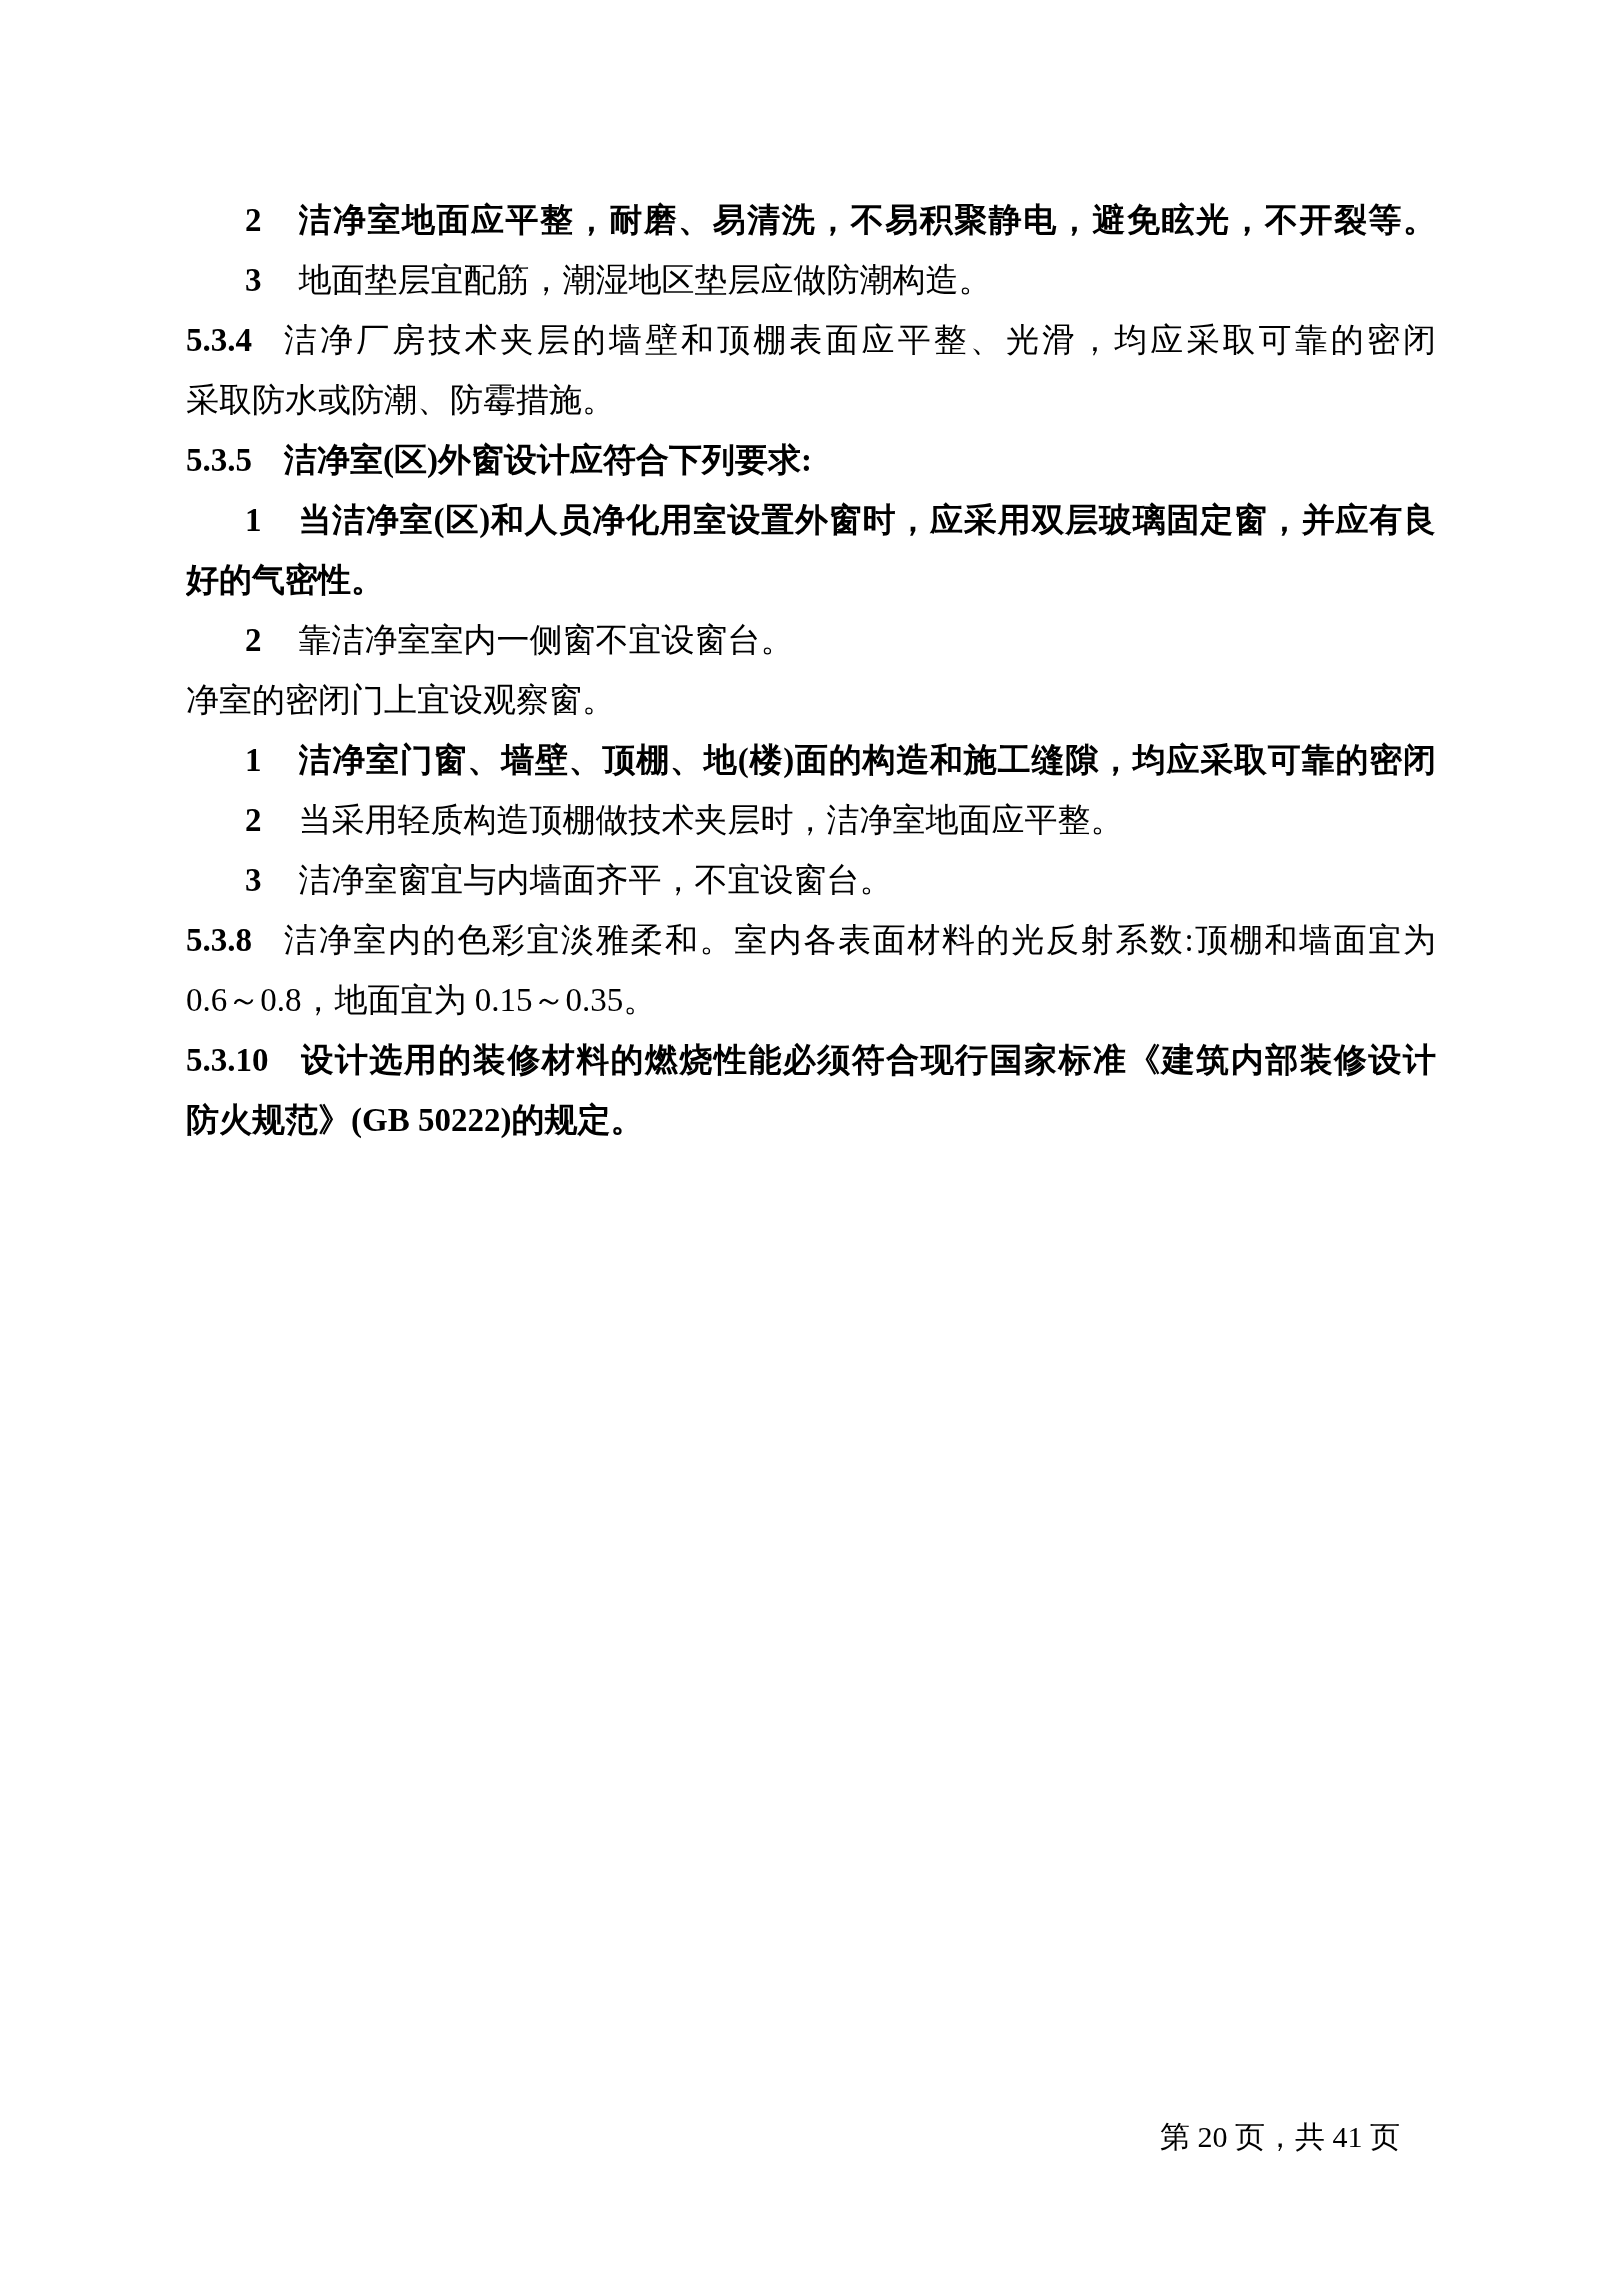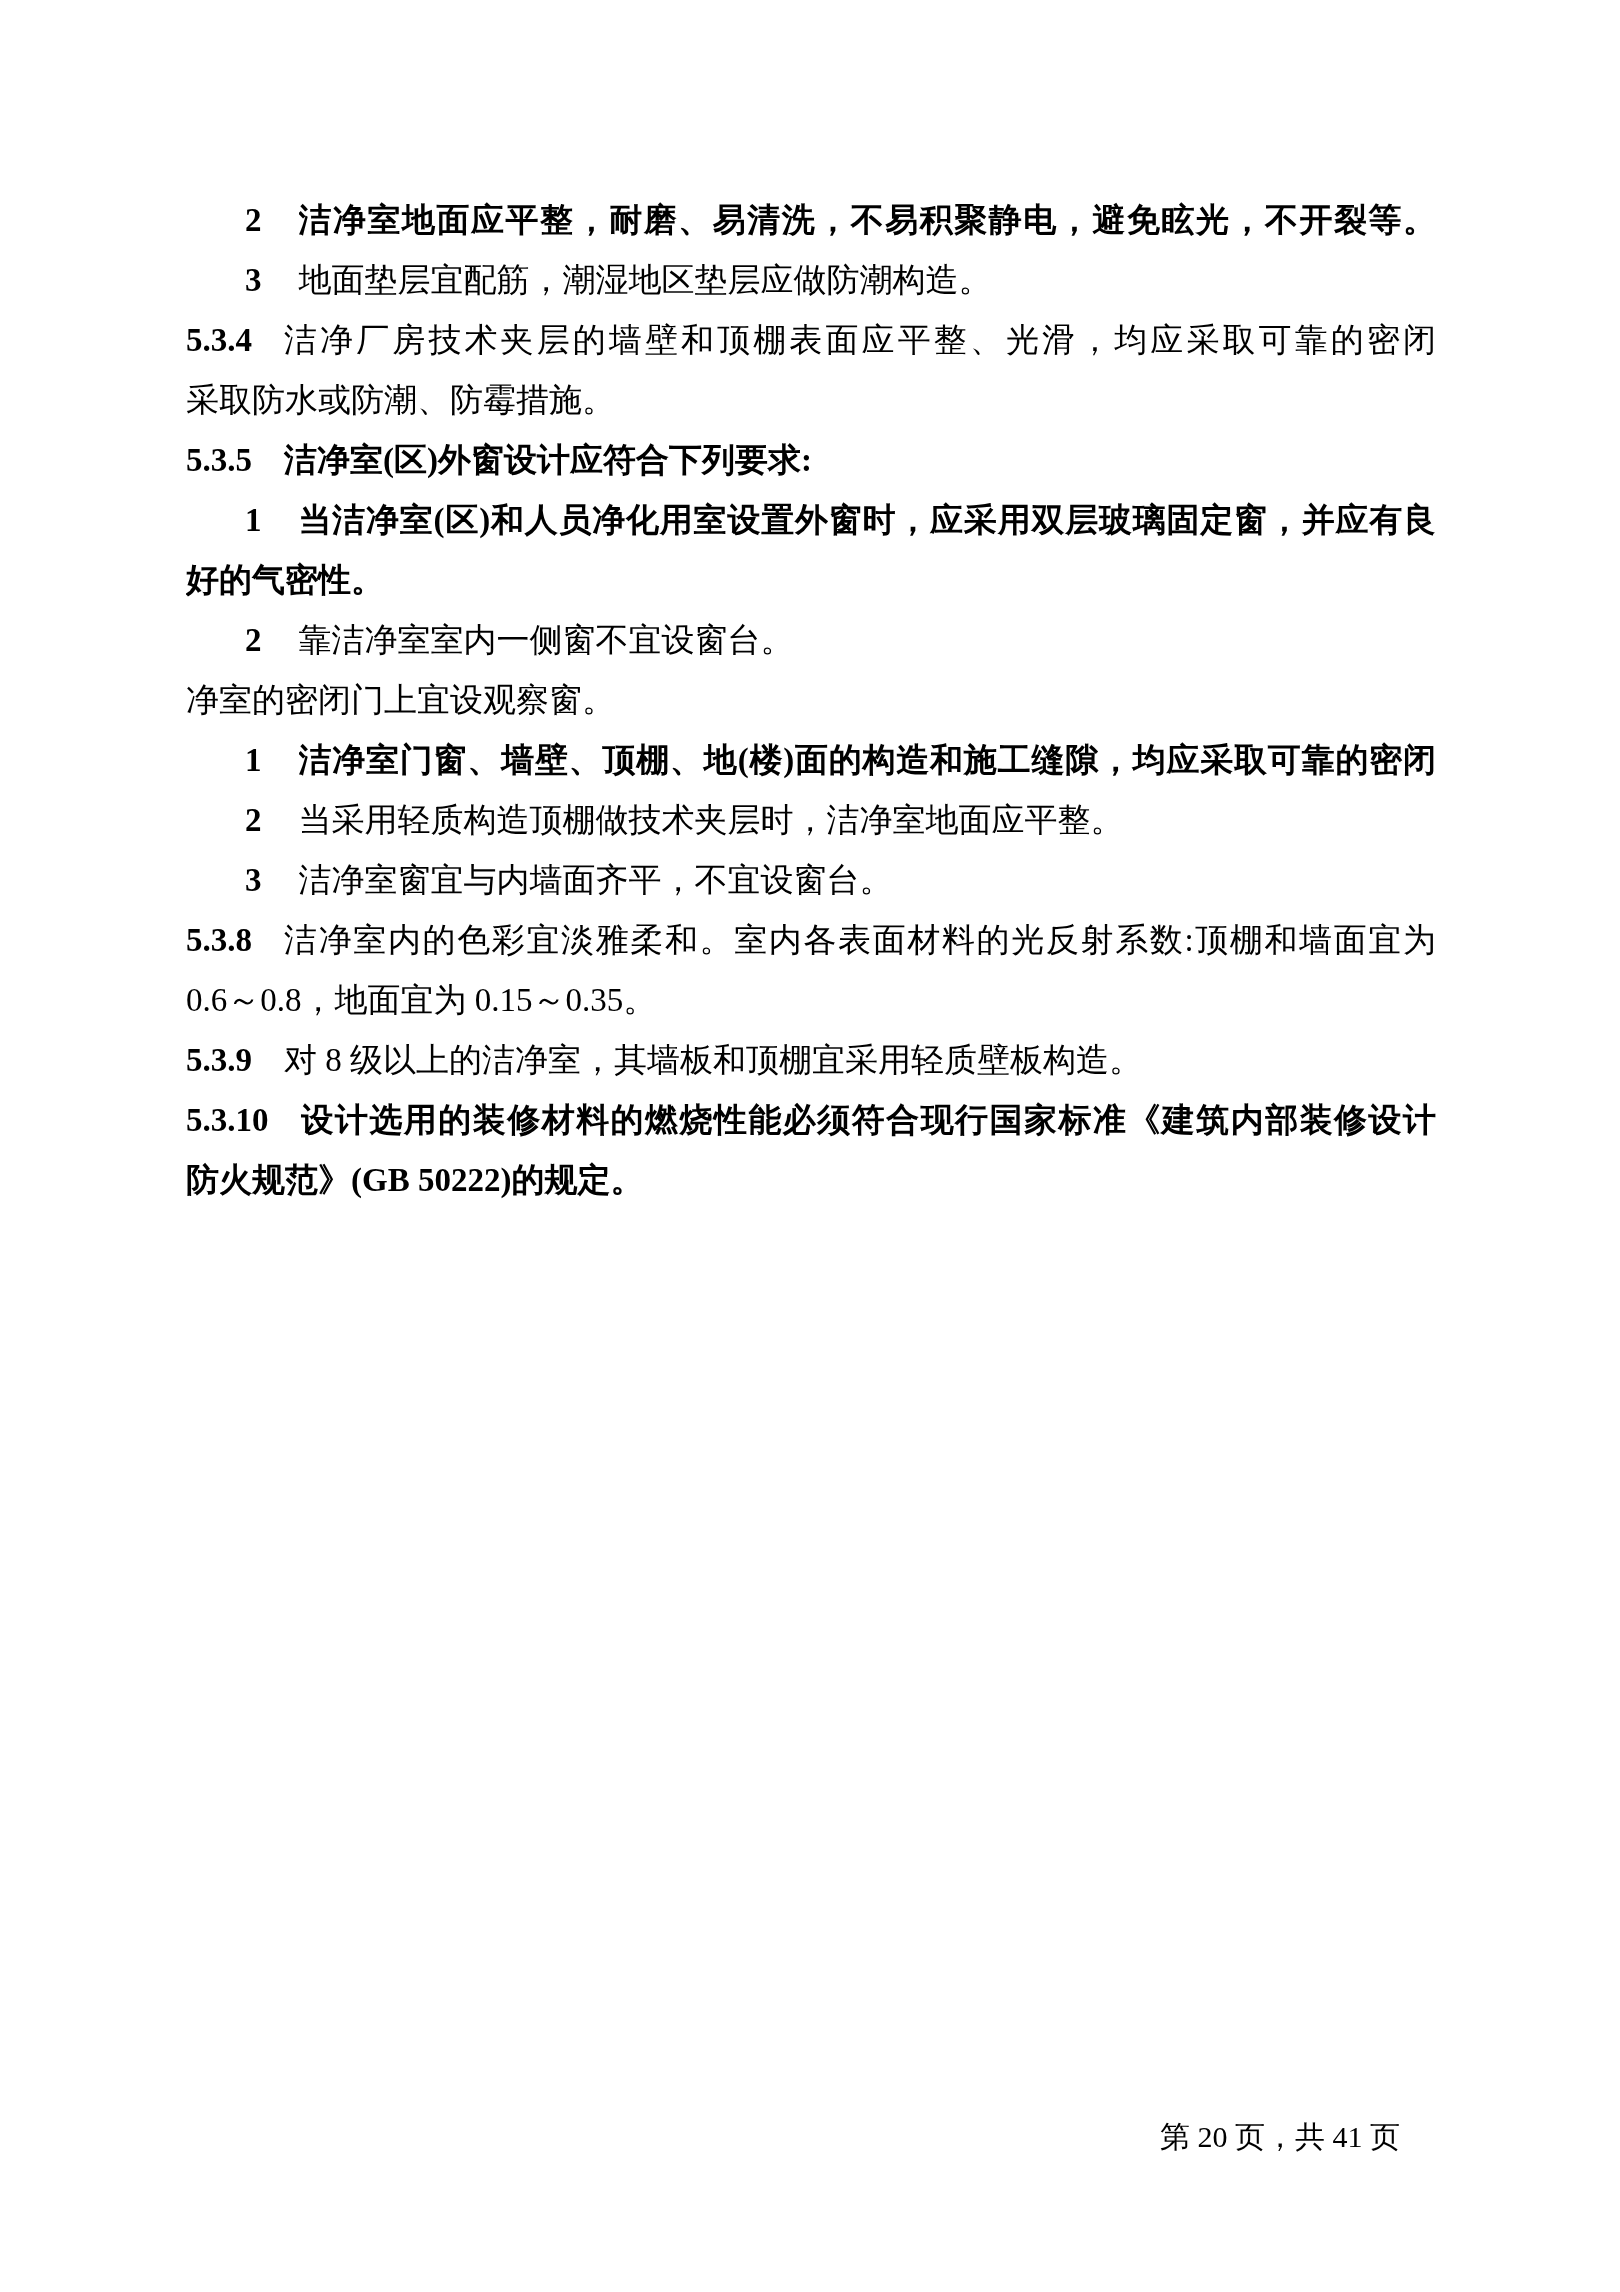--- a/index.html
+++ b/index.html
@@ -122,24 +122,20 @@
 
     <div class="line fill">
       <span class="num">5.3.8</span>
       <span class="txt">洁净室内的色彩宜淡雅柔和。室内各表面材料的光反射系数:顶棚和墙面宜为</span>
     </div>
 
     <div class="line">
       <span class="txt">0.6～0.8，地面宜为 0.15～0.35。</span>
     </div>
 
-    <div class="line">
-      <span class="num">5.3.9</span>
-      <span class="txt">对 8 级以上的洁净室，其墙板和顶棚宜采用轻质壁板构造。</span>
-    </div>
 
     <div class="line fill">
       <span class="num">5.3.10</span>
       <span class="txt b">设计选用的装修材料的燃烧性能必须符合现行国家标准《建筑内部装修设计</span>
     </div>
 
     <div class="line">
       <span class="txt b">防火规范》(GB 50222)的规定。</span>
     </div>
 

